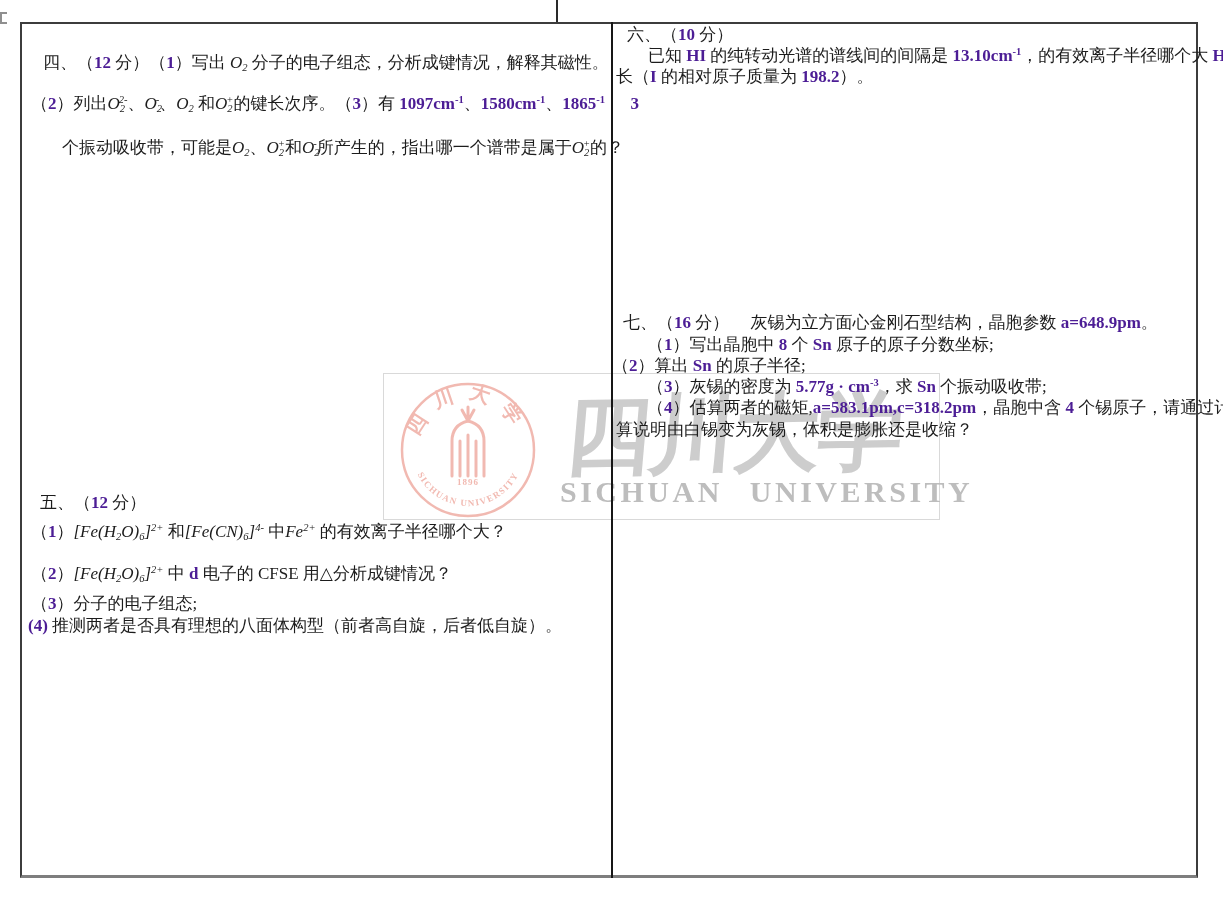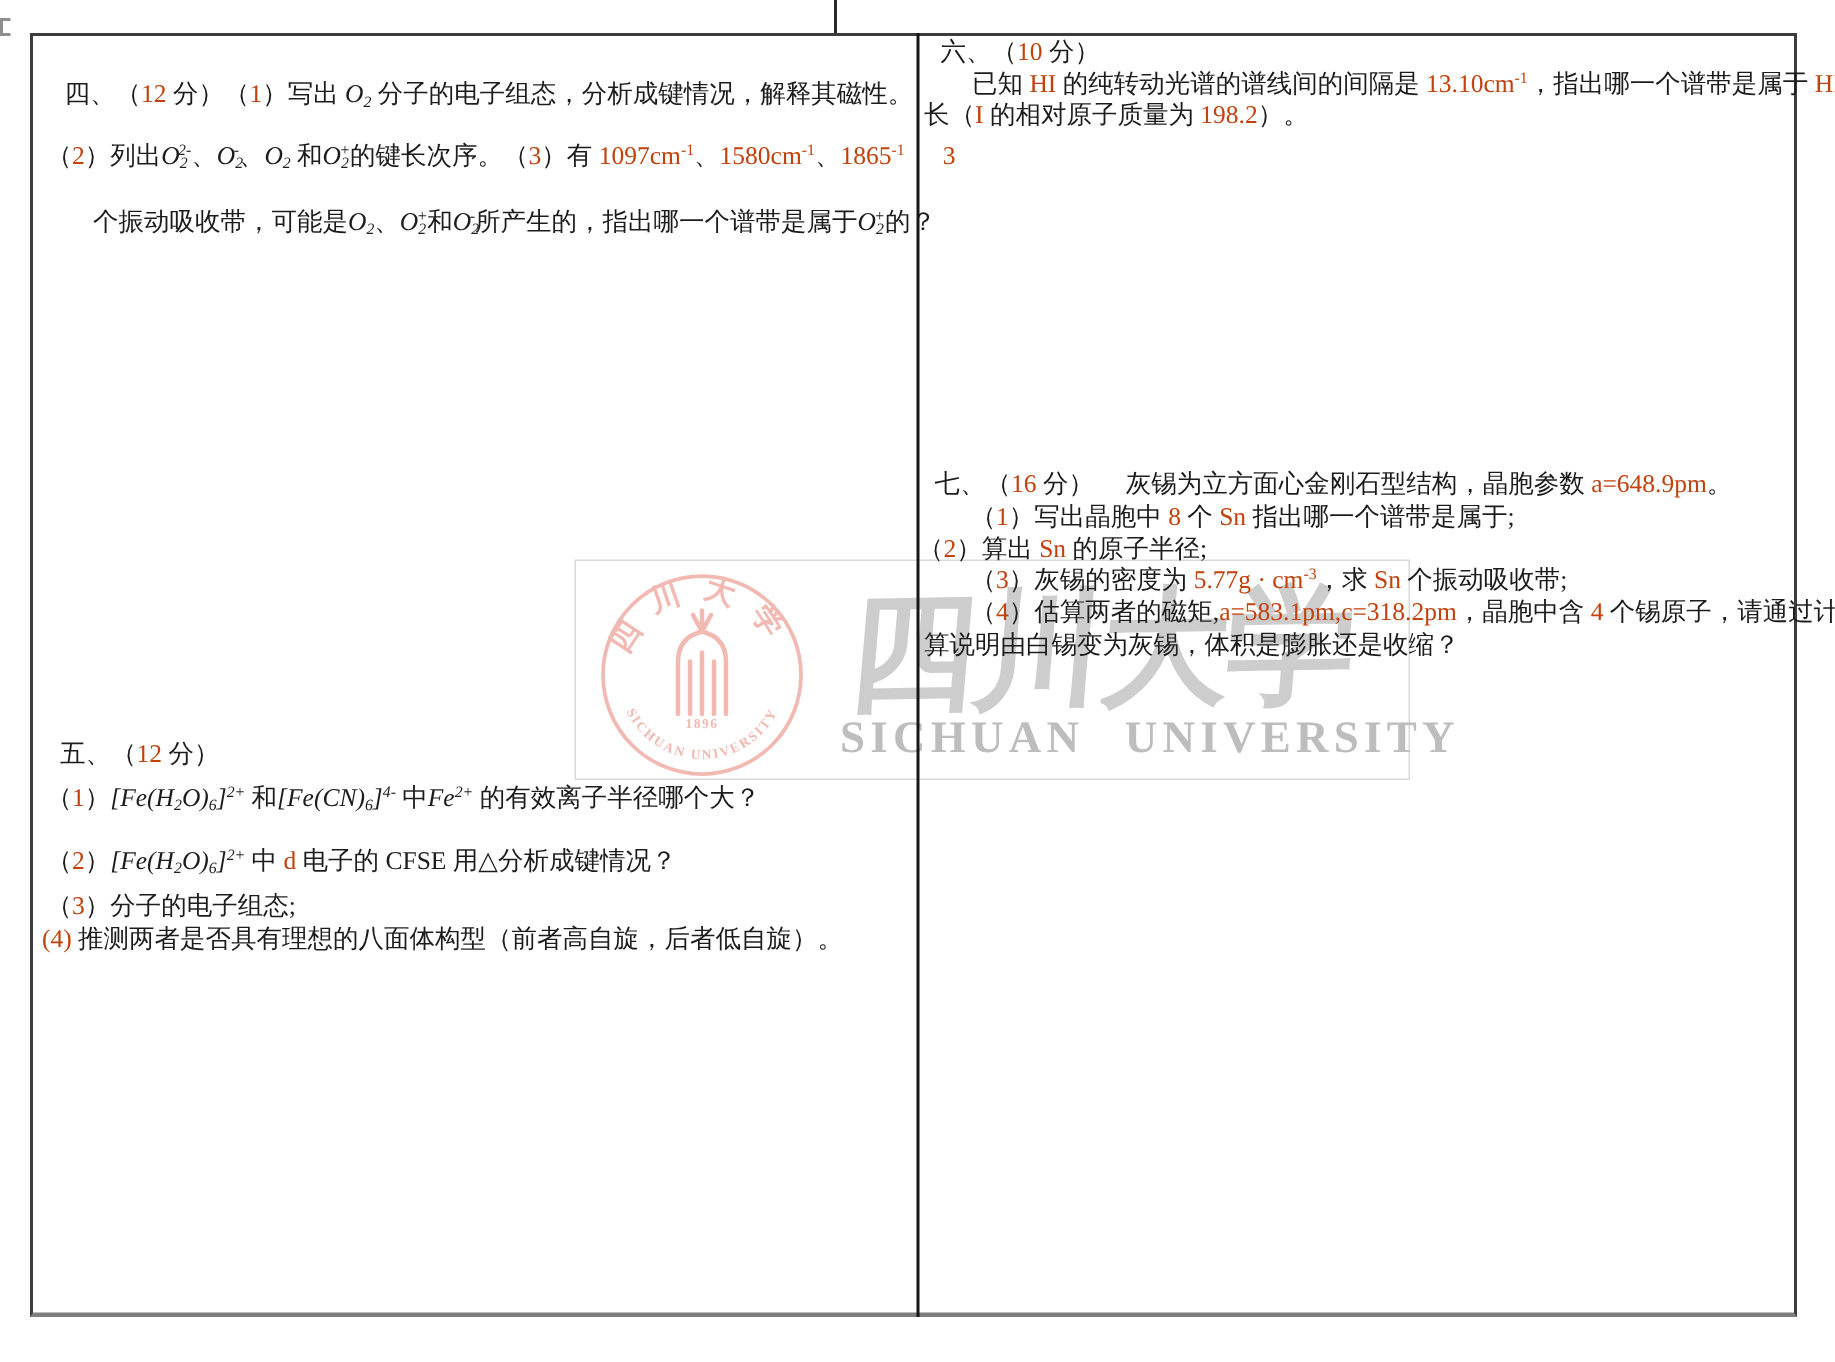--- a/index.html
+++ b/index.html
@@ -14,21 +14,21 @@
   .divider{position:absolute;left:611px;top:22px;width:2px;height:856px;background:#161616;z-index:4;}
   .top-tick{position:absolute;left:556px;top:0;width:2px;height:23px;background:#2a2a2a;z-index:1;}
   .edge-mark{
     position:absolute;left:0;top:12px;width:5px;height:8px;
     border-left:2px solid #8f8f8f;border-top:2px solid #8f8f8f;border-bottom:2px solid #8f8f8f;z-index:1;
   }
   .line{
     position:absolute;font-size:17px;line-height:22px;color:#1c1c1c;
     white-space:pre;z-index:3;
   }
-  .line .b{font-weight:normal;color:#c2410c;}
+  .line .b{font-weight:bold;color:#4c1d95;}
   .line .i{font-style:italic;}
   .line .sub{font-size:62%;position:relative;top:.30em;}
   .line .sup{font-size:62%;position:relative;top:-.55em;}
   .line .stk{margin-left:-.60em;}
   
   .wm-box{position:absolute;left:383px;top:373px;width:555px;height:145px;border:1px solid #d9d9d9;z-index:0;}
   .seal{position:absolute;left:399px;top:381px;width:138px;height:138px;z-index:0;opacity:.9;}
   .callig{
     position:absolute;left:566px;top:384px;font-size:86px;line-height:98px;font-weight:bold;
     color:#c9c9c9;letter-spacing:-2px;z-index:0;opacity:.92;
@@ -81,21 +81,21 @@
 <div class="line" style="left:31px;top:93px"><span>（</span><span class="b">2</span><span>）列出</span><span class="i">O</span><span class="i sub">2</span><span class="i sup stk">2-</span><span>、</span><span class="i">O</span><span class="i sub">2</span><span class="i sup stk">-</span><span>、</span><span class="i">O</span><span class="i sub">2</span><span> 和</span><span class="i">O</span><span class="i sub">2</span><span class="i sup stk">+</span><span>的键长次序。（</span><span class="b">3</span><span>）有 </span><span class="b">1097cm</span><span class="b sup">-1</span><span>、</span><span class="b">1580cm</span><span class="b sup">-1</span><span>、</span><span class="b">1865</span><span class="b sup">-1</span><span>      </span><span class="b">3</span></div>
 <div class="line" style="left:62px;top:137px"><span>个振动吸收带，可能是</span><span class="i">O</span><span class="i sub">2</span><span>、</span><span class="i">O</span><span class="i sub">2</span><span class="i sup stk">+</span><span>和</span><span class="i">O</span><span class="i sub">2</span><span class="i sup stk">-</span><span>所产生的，指出哪一个谱带是属于</span><span class="i">O</span><span class="i sub">2</span><span class="i sup stk">+</span><span>的？</span></div>
 
 <div class="line" style="left:40px;top:492px"><span>五、（</span><span class="b">12</span><span> 分）</span></div>
 <div class="line" style="left:31px;top:521px"><span>（</span><span class="b">1</span><span>）</span><span class="i">[Fe(H</span><span class="i sub">2</span><span class="i">O)</span><span class="i sub">6</span><span class="i">]</span><span class="i sup">2+</span><span> 和</span><span class="i">[Fe(CN)</span><span class="i sub">6</span><span class="i">]</span><span class="i sup">4-</span><span> 中</span><span class="i">Fe</span><span class="i sup">2+</span><span> 的有效离子半径哪个大？</span></div>
 <div class="line" style="left:31px;top:563px"><span>（</span><span class="b">2</span><span>）</span><span class="i">[Fe(H</span><span class="i sub">2</span><span class="i">O)</span><span class="i sub">6</span><span class="i">]</span><span class="i sup">2+</span><span> 中 </span><span class="b">d</span><span> 电子的 CFSE 用△分析成键情况？</span></div>
 <div class="line" style="left:31px;top:593px"><span>（</span><span class="b">3</span><span>）分子的电子组态;</span></div>
 <div class="line" style="left:28px;top:615px"><span class="b">(4)</span><span> 推测两者是否具有理想的八面体构型（前者高自旋，后者低自旋）。</span></div>
 
 <div class="line" style="left:627px;top:24px"><span>六、（</span><span class="b">10</span><span> 分）</span></div>
-<div class="line" style="left:648px;top:45px"><span>已知 </span><span class="b">HI</span><span> 的纯转动光谱的谱线间的间隔是 </span><span class="b">13.10cm</span><span class="b sup">-1</span><span>，指出哪一个谱带是属于 </span><span class="b">HI</span><span> 键</span></div>
+<div class="line" style="left:648px;top:45px"><span>已知 </span><span class="b">HI</span><span> 的纯转动光谱的谱线间的间隔是 </span><span class="b">13.10cm</span><span class="b sup">-1</span><span>，的有效离子半径哪个大 </span><span class="b">HI</span><span> 键</span></div>
 <div class="line" style="left:616px;top:66px"><span>长（</span><span class="b">I</span><span> 的相对原子质量为 </span><span class="b">198.2</span><span>）。</span></div>
 
 <div class="line" style="left:623px;top:312px"><span>七、（</span><span class="b">16</span><span> 分）　 灰锡为立方面心金刚石型结构，晶胞参数 </span><span class="b">a=648.9pm</span><span>。</span></div>
-<div class="line" style="left:647px;top:334px"><span>（</span><span class="b">1</span><span>）写出晶胞中 </span><span class="b">8</span><span> 个 </span><span class="b">Sn</span><span> 指出哪一个谱带是属于;</span></div>
+<div class="line" style="left:647px;top:334px"><span>（</span><span class="b">1</span><span>）写出晶胞中 </span><span class="b">8</span><span> 个 </span><span class="b">Sn</span><span> 原子的原子分数坐标;</span></div>
 <div class="line" style="left:612px;top:355px"><span>（</span><span class="b">2</span><span>）算出 </span><span class="b">Sn</span><span> 的原子半径;</span></div>
 <div class="line" style="left:647px;top:376px"><span>（</span><span class="b">3</span><span>）灰锡的密度为 </span><span class="b">5.77g · cm</span><span class="b sup">-3</span><span>，求 </span><span class="b">Sn</span><span> 个振动吸收带;</span></div>
 <div class="line" style="left:647px;top:397px"><span>（</span><span class="b">4</span><span>）估算两者的磁矩,</span><span class="b">a=583.1pm,c=318.2pm</span><span>，晶胞中含 </span><span class="b">4</span><span> 个锡原子，请通过计</span></div>
 <div class="line" style="left:616px;top:419px"><span>算说明由白锡变为灰锡，体积是膨胀还是收缩？</span></div>
 
 </body></html>

